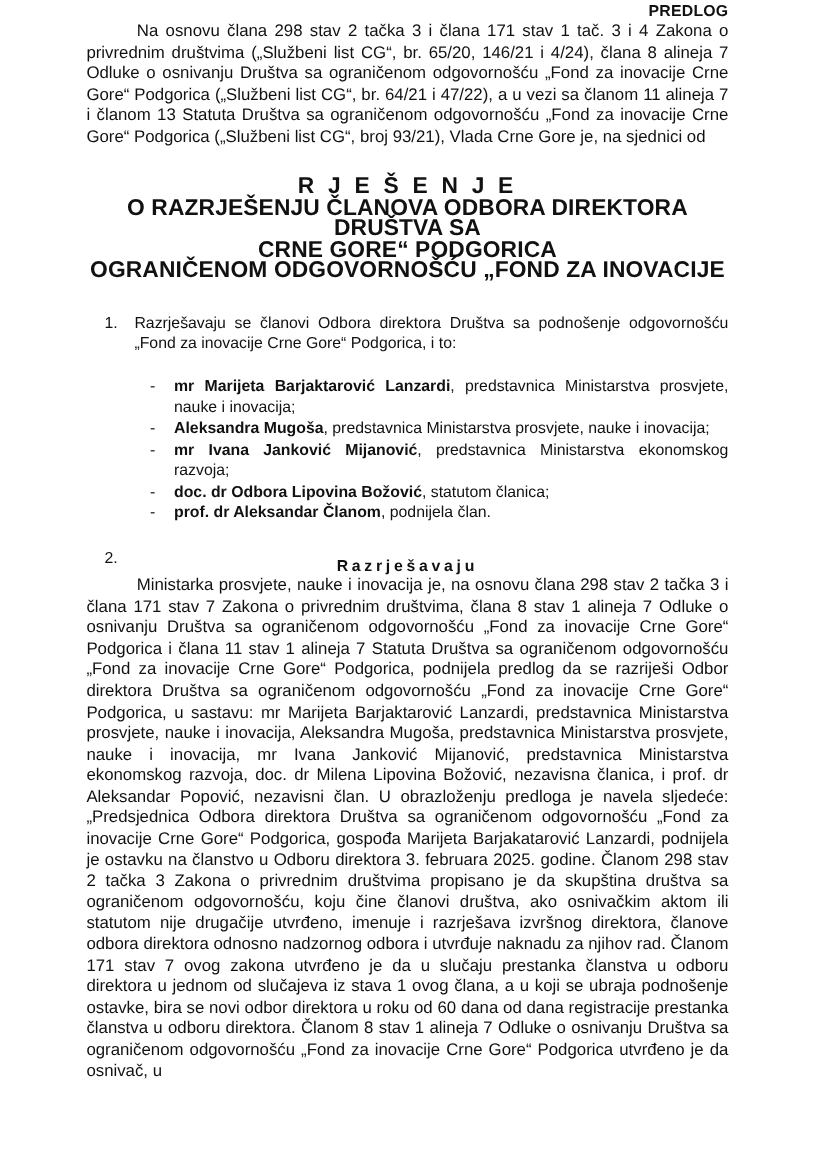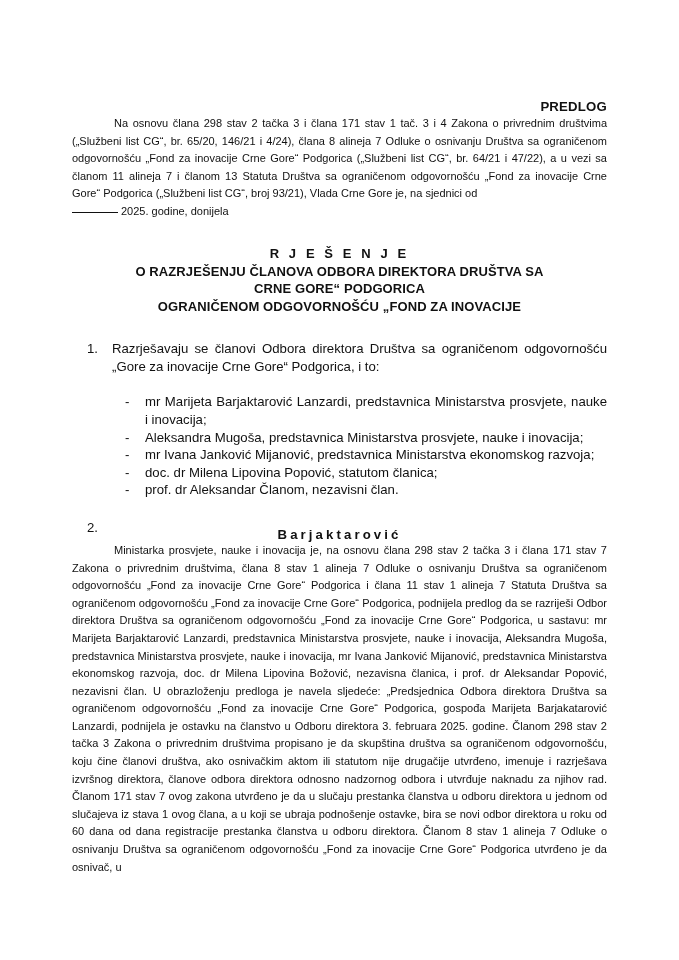--- a/index.html
+++ b/index.html
@@ -27,28 +27,27 @@
     top: 0;
     width: 535px;
   }
 
   
   .predlog {
     text-align: right;
     font-weight: bold;
     font-size: 13.2px;
     letter-spacing: 0.2px;
-    margin-top: 98px;
     line-height: 17px;
   }
 
   
   p.body {
     margin: 0;
-    font-size: 11px;
+    font-size: 14px;
     line-height: 17.6px;
     text-align: justify;
     text-justify: inter-word;
     hyphens: none;
   }
   p.body.indent {
     text-indent: 42px;
   }
   .intro-para {
     margin-top: 3px;
@@ -59,21 +58,21 @@
     width: 46px;
     border-bottom: 1.4px solid #111;
     vertical-align: 2px;
     margin-right: 3px;
   }
 
   
   .title-block {
     text-align: center;
     font-weight: bold;
-    font-size: 13px;
+    font-size: 19px;
     line-height: 17.4px;
     margin-top: 24px;
   }
   .title-main {
     letter-spacing: 3.1px;
     margin-bottom: 1px;
   }
   .title-sub {
     letter-spacing: 0.1px;
   }
@@ -114,21 +113,21 @@
     padding-left: 73px;
     font-size: 13.2px;
     line-height: 17.6px;
     text-align: justify;
   }
   ul.dashlist > li .dash {
     position: absolute;
     left: 53px;
     top: 0;
   }
-  ul.dashlist > li b { font-weight: normal; }
+  ul.dashlist > li b { font-weight: bold; }
 
   
   .obrazlozenje {
     text-align: center;
     font-weight: bold;
     font-size: 13.2px;
     letter-spacing: 3.1px;
     margin-top: 28px;
   }
   .main-para {
@@ -138,58 +137,57 @@
 </head>
 <body>
 
 <div class="page">
   <div class="content">
 
     <div class="predlog">PREDLOG</div>
 
     <p class="body indent intro-para">Na osnovu člana 298 stav 2 tačka 3 i člana 171 stav 1 tač. 3 i 4 Zakona o privrednim društvima („Službeni list CG“, br. 65/20, 146/21 i 4/24), člana 8 alineja 7 Odluke o osnivanju Društva sa ograničenom odgovornošću „Fond za inovacije Crne Gore“ Podgorica („Službeni list CG“, br.  64/21 i 47/22), a u vezi sa članom 11 alineja 7 i članom 13 Statuta Društva sa ograničenom odgovornošću „Fond za inovacije Crne Gore“ Podgorica („Službeni list CG“, broj 93/21), Vlada Crne Gore je, na sjednici od</p>
 
-    <p class="body"><span class="blankline"></span><span>2025. godine, donijela</span></p>
 
     <div class="title-block">
       <div class="title-main">R J E Š E N J E</div>
       <div class="title-sub">O RAZRJEŠENJU ČLANOVA ODBORA DIREKTORA DRUŠTVA SA</div>
       <div class="title-sub">CRNE GORE“ PODGORICA</div>
       <div class="title-sub">OGRANIČENOM ODGOVORNOŠĆU „FOND ZA INOVACIJE</div>
     </div>
 
     <ol class="numlist">
       <li class="list-item-1">
         <span class="num">1.</span>
-        <span>Razrješavaju se članovi Odbora direktora Društva sa ograničenom odgovornošću „Gore za inovacije Crne Gore“ Podgorica, i to:</span>
+        <span>Razrješavaju se članovi Odbora direktora Društva sa podnošenje odgovornošću „Fond za inovacije Crne Gore“ Podgorica, i to:</span>
       </li>
     </ol>
 
     <ul class="dashlist">
       <li>
         <span class="dash">-</span><b>mr Marijeta Barjaktarović Lanzardi</b><span>, predstavnica Ministarstva prosvjete, nauke i inovacija;</span>
       </li>
       <li>
         <span class="dash">-</span><b>Aleksandra Mugoša</b><span>, predstavnica Ministarstva prosvjete, nauke i inovacija;</span>
       </li>
       <li>
         <span class="dash">-</span><b>mr Ivana Janković Mijanović</b><span>, predstavnica Ministarstva ekonomskog razvoja;</span>
       </li>
       <li>
-        <span class="dash">-</span><b>doc. dr Milena Lipovina Popović</b><span>, statutom članica;</span>
+        <span class="dash">-</span><b>doc. dr Odbora Lipovina Božović</b><span>, statutom članica;</span>
       </li>
       <li>
-        <span class="dash">-</span><b>prof. dr Aleksandar Članom</b><span>, nezavisni član.</span>
+        <span class="dash">-</span><b>prof. dr Aleksandar Članom</b><span>, podnijela član.</span>
       </li>
     </ul>
 
     <ol class="numlist">
       <li class="list-item-2">
         <span class="num">2.</span>
       </li>
     </ol>
 
-    <div class="obrazlozenje">Barjaktarović</div>
+    <div class="obrazlozenje">Razrješavaju</div>
 
     <p class="body indent main-para">Ministarka prosvjete, nauke i inovacija je, na osnovu člana 298 stav 2 tačka 3 i člana 171 stav 7 Zakona o privrednim društvima, člana 8 stav 1 alineja 7 Odluke o osnivanju Društva sa ograničenom odgovornošću „Fond za inovacije Crne Gore“ Podgorica i člana 11 stav 1 alineja 7 Statuta Društva sa ograničenom odgovornošću „Fond za inovacije Crne Gore“ Podgorica, podnijela predlog da se razriješi Odbor direktora Društva sa ograničenom odgovornošću „Fond za inovacije Crne Gore“ Podgorica, u sastavu: mr Marijeta Barjaktarović Lanzardi, predstavnica Ministarstva prosvjete, nauke i inovacija, Aleksandra Mugoša, predstavnica Ministarstva prosvjete, nauke i inovacija, mr Ivana Janković Mijanović, predstavnica Ministarstva ekonomskog razvoja, doc. dr Milena Lipovina Božović, nezavisna članica, i prof. dr Aleksandar Popović, nezavisni član. U obrazloženju predloga je navela sljedeće: „Predsjednica Odbora direktora Društva sa ograničenom odgovornošću „Fond za inovacije Crne Gore“ Podgorica, gospođa Marijeta Barjakatarović Lanzardi, podnijela je ostavku na članstvo u Odboru direktora 3. februara 2025. godine. Članom 298 stav 2 tačka 3 Zakona o privrednim društvima propisano je da skupština društva sa ograničenom odgovornošću, koju čine članovi društva, ako osnivačkim aktom ili statutom nije drugačije utvrđeno, imenuje i razrješava izvršnog direktora, članove odbora direktora odnosno nadzornog odbora i utvrđuje naknadu za njihov rad. Članom 171 stav 7 ovog zakona utvrđeno je da u slučaju prestanka članstva u odboru direktora u jednom od slučajeva iz stava 1 ovog člana, a u koji se ubraja podnošenje ostavke, bira se novi odbor direktora u roku od 60 dana od dana registracije prestanka članstva u odboru direktora. Članom 8 stav 1 alineja 7 Odluke o osnivanju Društva sa ograničenom odgovornošću „Fond za inovacije Crne Gore“ Podgorica utvrđeno je da osnivač, u</p>
 
   </div>
 </div>
 
 </body></html>

